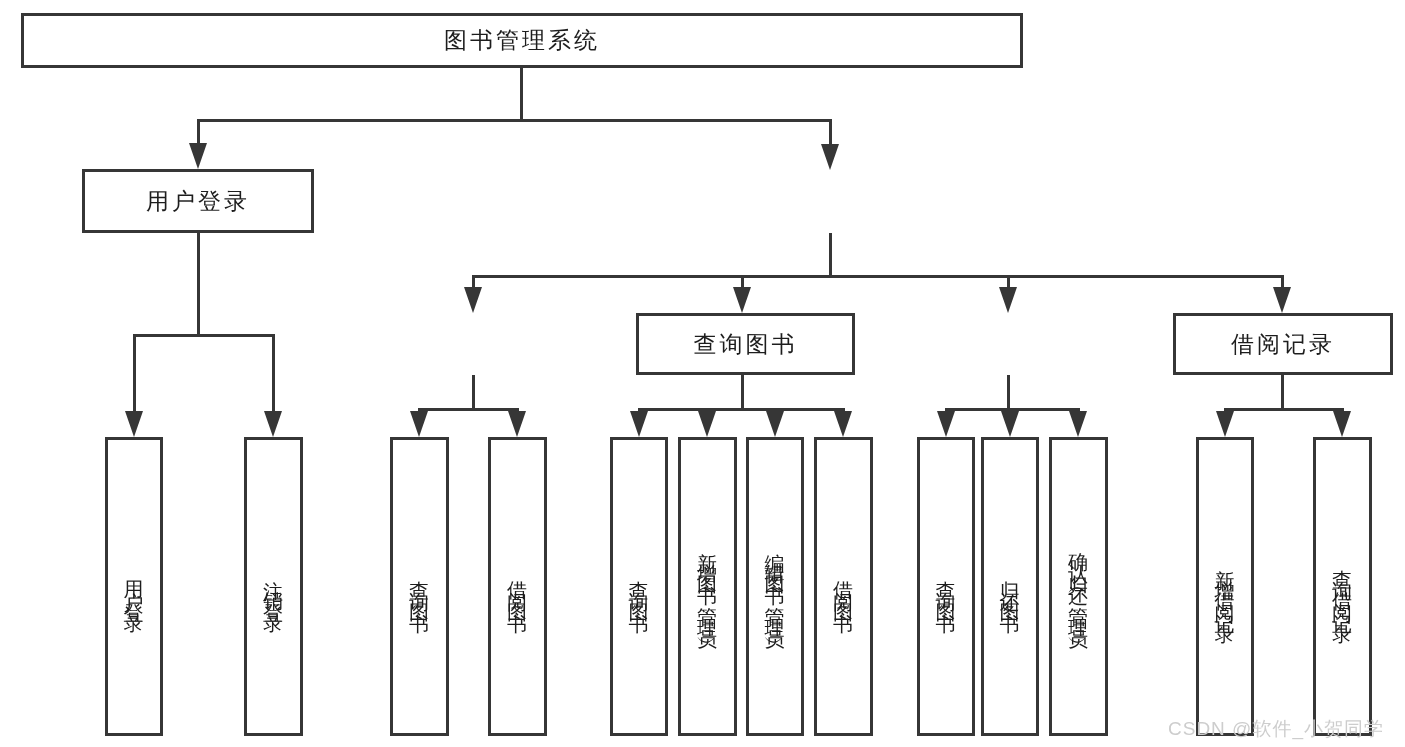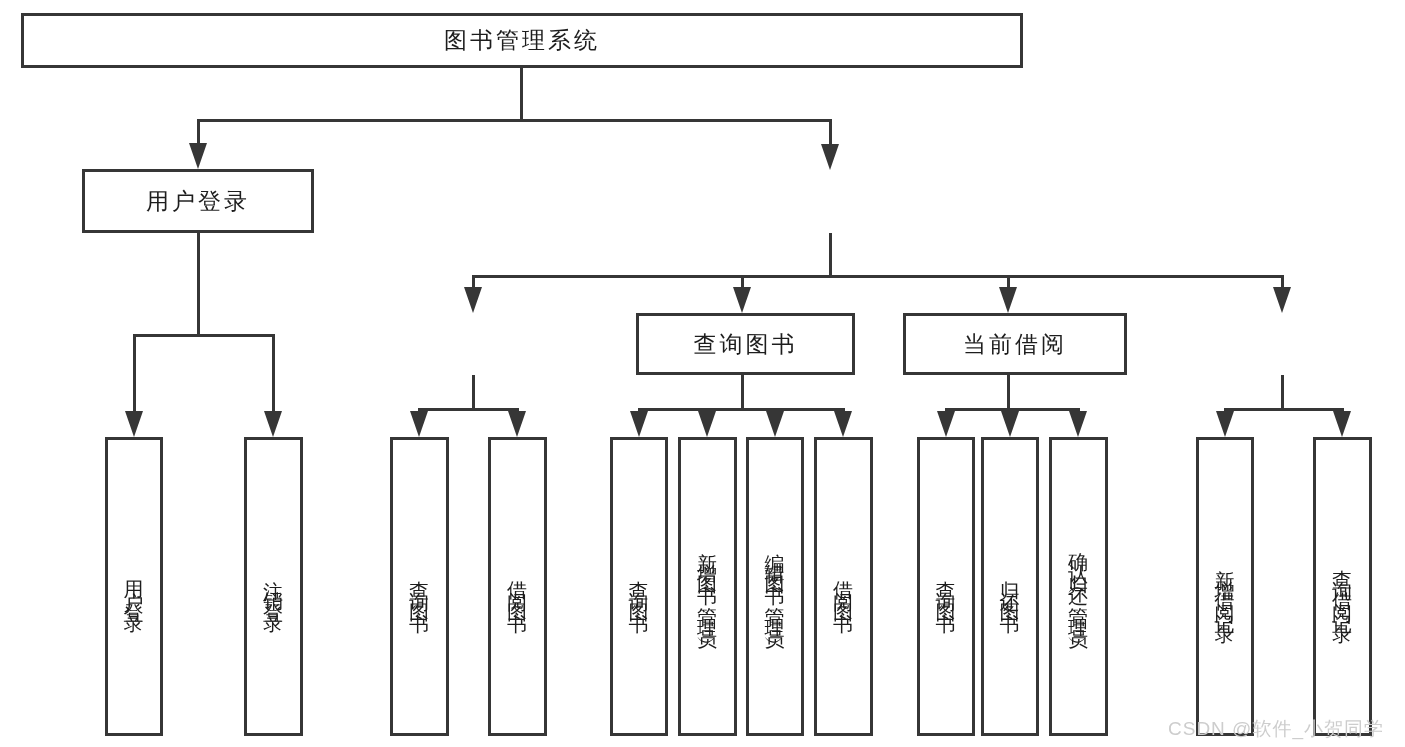--- a/index.html
+++ b/index.html
@@ -60,21 +60,21 @@
   <div class="vline" style="left:472px;top:275px;height:16px"></div>
   <div class="arrow" style="left:464px;top:287px"></div>
   <div class="vline" style="left:741px;top:275px;height:16px"></div>
   <div class="arrow" style="left:733px;top:287px"></div>
   <div class="vline" style="left:1007px;top:275px;height:16px"></div>
   <div class="arrow" style="left:999px;top:287px"></div>
   <div class="vline" style="left:1281px;top:275px;height:16px"></div>
   <div class="arrow" style="left:1273px;top:287px"></div>
 
   <div class="box hbox" style="left:636px;top:313px;width:219px;height:62px">查询图书</div>
-  <div class="box hbox" style="left:903px;top:313px;width:224px;height:62px">当前借阅</div>
+  <div class="box hbox" style="left:1173px;top:313px;width:220px;height:62px">借阅记录</div>
 
   <div class="vline" style="left:472px;top:375px;height:33px"></div>
   <div class="hline" style="left:418px;top:408px;width:101px"></div>
   <div class="vline" style="left:418px;top:408px;height:7px"></div>
   <div class="arrow" style="left:410px;top:411px"></div>
   <div class="vline" style="left:516px;top:408px;height:7px"></div>
   <div class="arrow" style="left:508px;top:411px"></div>
 
   <div class="vline" style="left:741px;top:375px;height:33px"></div>
   <div class="hline" style="left:638px;top:408px;width:207px"></div>

